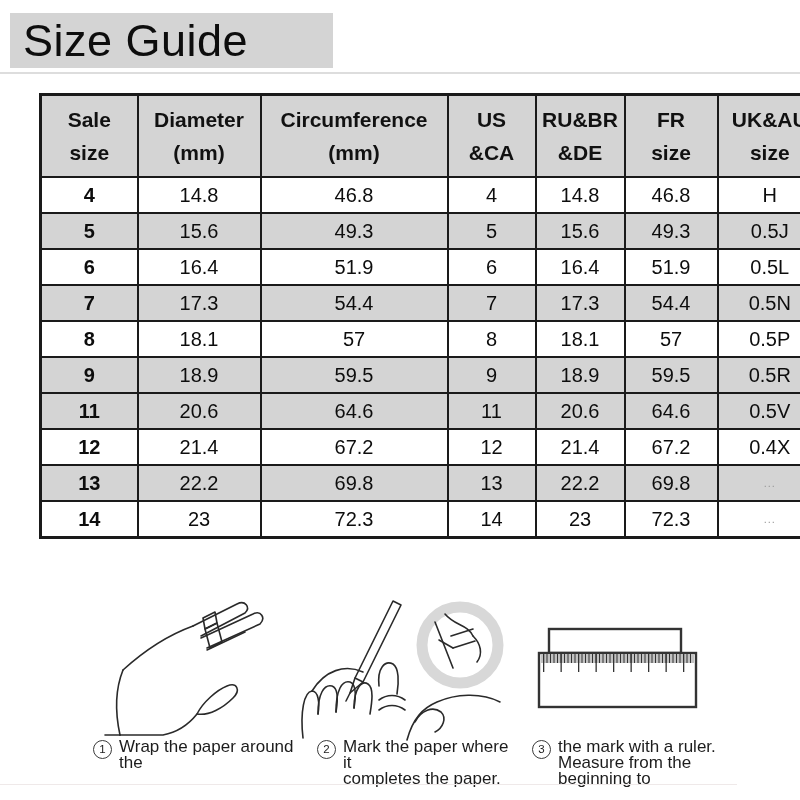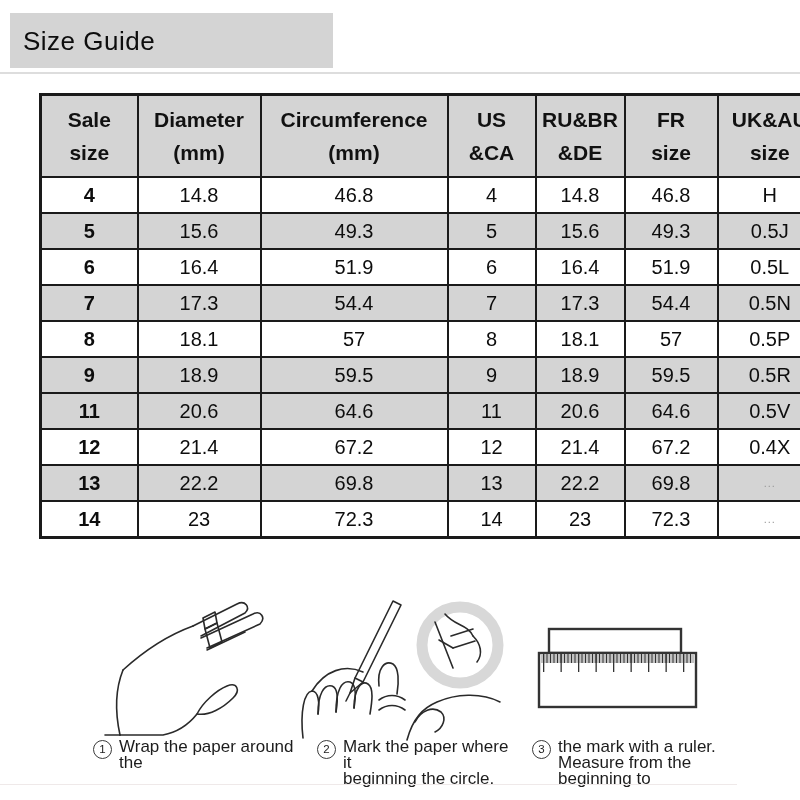--- a/index.html
+++ b/index.html
@@ -1,20 +1,20 @@
 <!DOCTYPE html>
 <html><head>
 <meta charset="utf-8">
 <style>
   html,body{margin:0;padding:0;background:#fff;}
   .screen{position:relative;width:800px;height:800px;background:#ffffff;overflow:hidden;
           font-family:"Liberation Sans",sans-serif;color:#111;}
   
   .title-band{position:absolute;left:10px;top:13px;width:323px;height:55px;background:#d4d4d4;}
-  .title-band h1{margin:0;padding-left:13px;font-size:26px;font-weight:400;line-height:56px;color:#0d0d0d;letter-spacing:.5px;}
+  .title-band h1{margin:0;padding-left:13px;font-size:45px;font-weight:400;line-height:56px;color:#0d0d0d;letter-spacing:.5px;}
   .top-divider{position:absolute;left:0;top:72px;width:800px;height:2px;background:#ddd;}
   
   .size-table-wrap{position:absolute;left:8px;top:93px;width:783px;margin-left:31px;}
   table.size-table{border-collapse:collapse;table-layout:fixed;width:782px;
                    border:3px solid #1a1a1a;font-size:20px;}
   table.size-table th,table.size-table td{border:2px solid #1a1a1a;text-align:center;vertical-align:middle;padding:0;}
   table.size-table th{height:80px;background:#d4d4d4;font-weight:700;font-size:21px;}
   table.size-table th div{line-height:33px;}
   table.size-table td{height:34px;font-weight:400;color:#0d0d0d;}
   table.size-table td.bold{font-weight:700;}
@@ -229,21 +229,21 @@
   <div class="step" style="left:93px;top:739px;width:215px">
     <span class="step-num">1</span>
     <span class="step-text">
       <div>Wrap the paper around the</div>
     </span>
   </div>
   <div class="step" style="left:317px;top:739px;width:200px">
     <span class="step-num">2</span>
     <span class="step-text">
       <div>Mark the paper where it</div>
-      <div>beginning the circle.</div>
+      <div>completes the paper.</div>
     </span>
   </div>
   <div class="step" style="left:532px;top:739px;width:230px">
     <span class="step-num">3</span>
     <span class="step-text">
       <div>the mark with a ruler.</div>
       <div>Measure from the beginning to</div>
     </span>
   </div>
 

